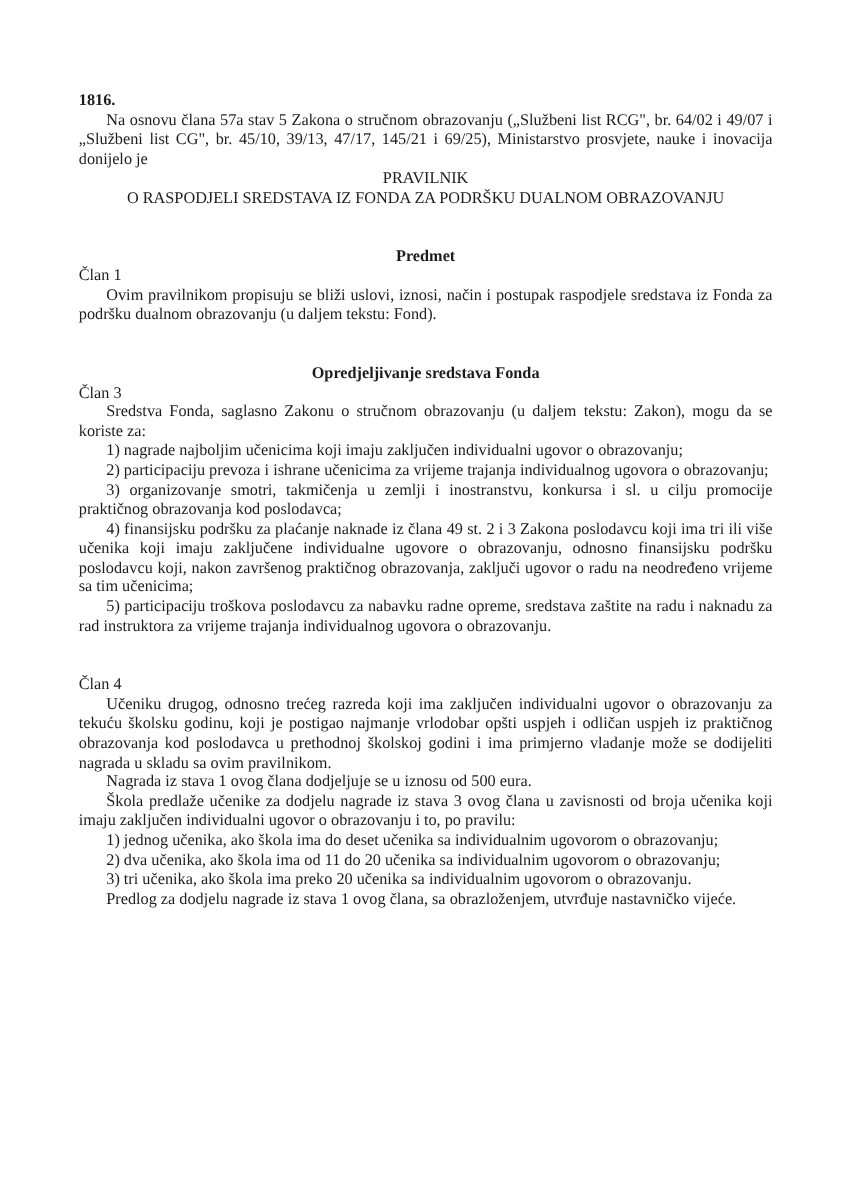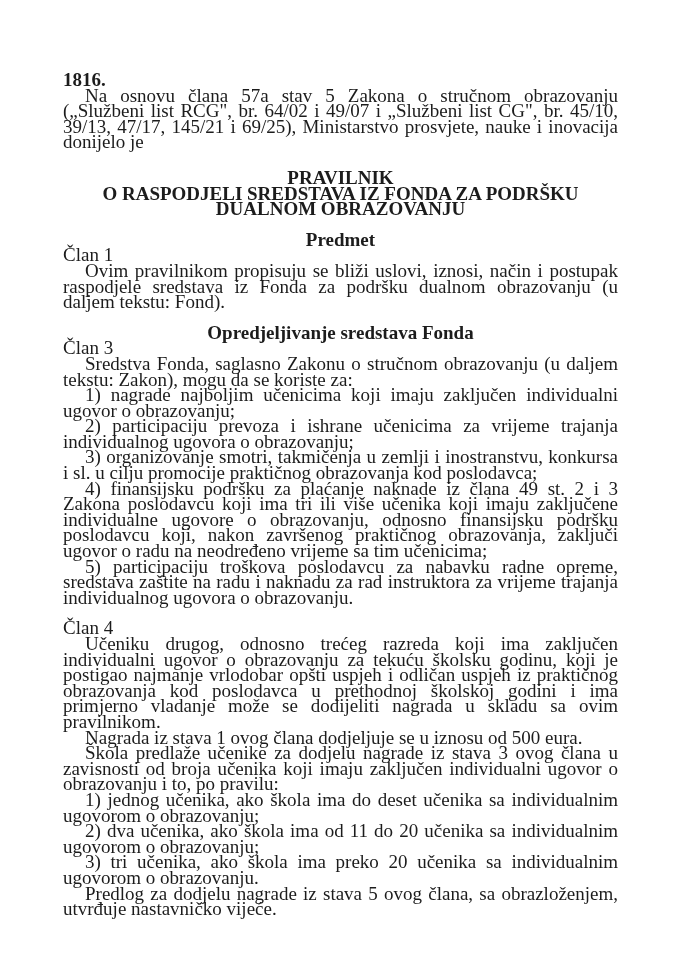--- a/index.html
+++ b/index.html
@@ -13,42 +13,41 @@
       position: relative;
       overflow: hidden;
       font-family: "Liberation Serif", "DejaVu Serif", serif;
       color: #1c1c1c;
     }
     .page {
       position: absolute;
       left: 63px;
       top: 72px;
       width: 555px;
-      font-size: 19px;
+      font-size: 13px;
       line-height: 15.6px;
     }
     .number {
       font-weight: bold;
       margin: 0;
     }
     p {
       margin: 0;
       text-align: justify;
       text-indent: 22px;
     }
     .title-block {
       text-align: center;
-      font-weight: bold;
-      margin-top: 20px;
+      font-weight: normal;
     }
     .title-block div {
       text-align: center;
     }
     .section {
-      margin-top: 15px;
+      margin-top: 31px;
     }
     .section-heading {
       text-align: center;
       font-weight: bold;
     }
     .article-label {
     }
     .list-item {
       text-indent: 22px;
     }
@@ -85,16 +84,16 @@
   </div>
 
   <div class="section">
     <div class="article-label">Član 4</div>
     <p>Učeniku drugog, odnosno trećeg razreda koji ima zaključen individualni ugovor o obrazovanju za tekuću školsku godinu, koji je postigao najmanje vrlodobar opšti uspjeh i odličan uspjeh iz praktičnog obrazovanja kod poslodavca u prethodnoj školskoj godini i ima primjerno vladanje može se dodijeliti nagrada u skladu sa ovim pravilnikom.</p>
     <p>Nagrada iz stava 1 ovog člana dodjeljuje se u iznosu od 500 eura.</p>
     <p>Škola predlaže učenike za dodjelu nagrade iz stava 3 ovog člana u zavisnosti od broja učenika koji imaju zaključen individualni ugovor o obrazovanju i to, po pravilu:</p>
     <p class="list-item">1) jednog učenika, ako škola ima do deset učenika sa individualnim ugovorom o obrazovanju;</p>
     <p class="list-item">2) dva učenika, ako škola ima od 11 do 20 učenika sa individualnim ugovorom o obrazovanju;</p>
     <p class="list-item">3) tri učenika, ako škola ima preko 20 učenika sa individualnim ugovorom o obrazovanju.</p>
-    <p>Predlog za dodjelu nagrade iz stava 5 ovog člana, sa obrazloženjem, utvrđuje nastavničko vijeće.</p>
+    <p>Predlog za dodjelu nagrade iz stava 1 ovog člana, sa obrazloženjem, utvrđuje nastavničko vijeće.</p>
   </div>
 
 </div>
 
 </body></html>

